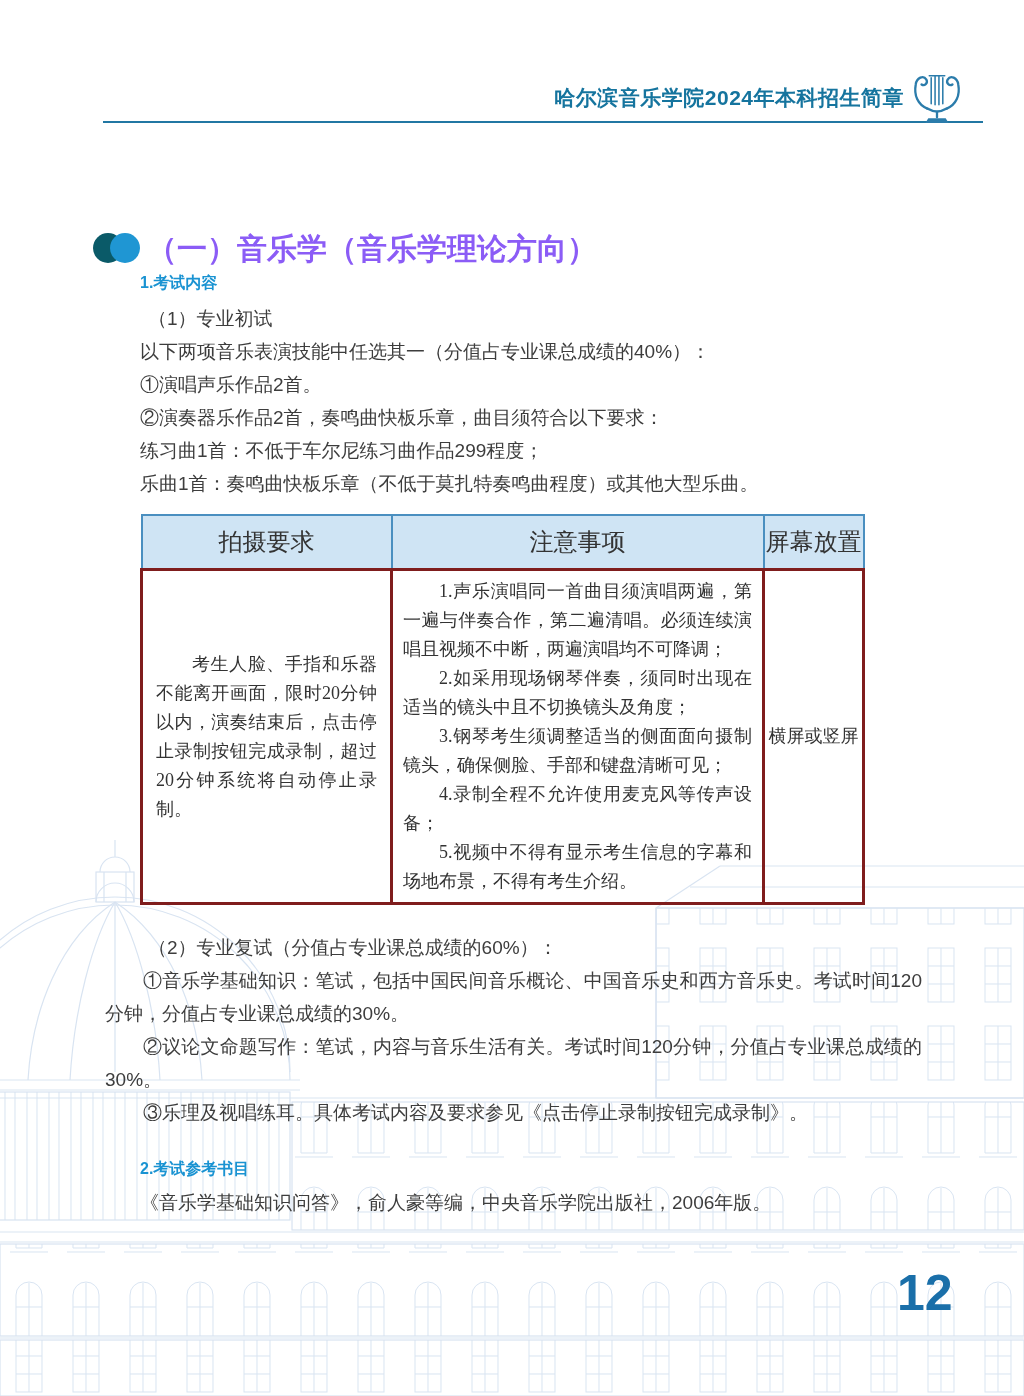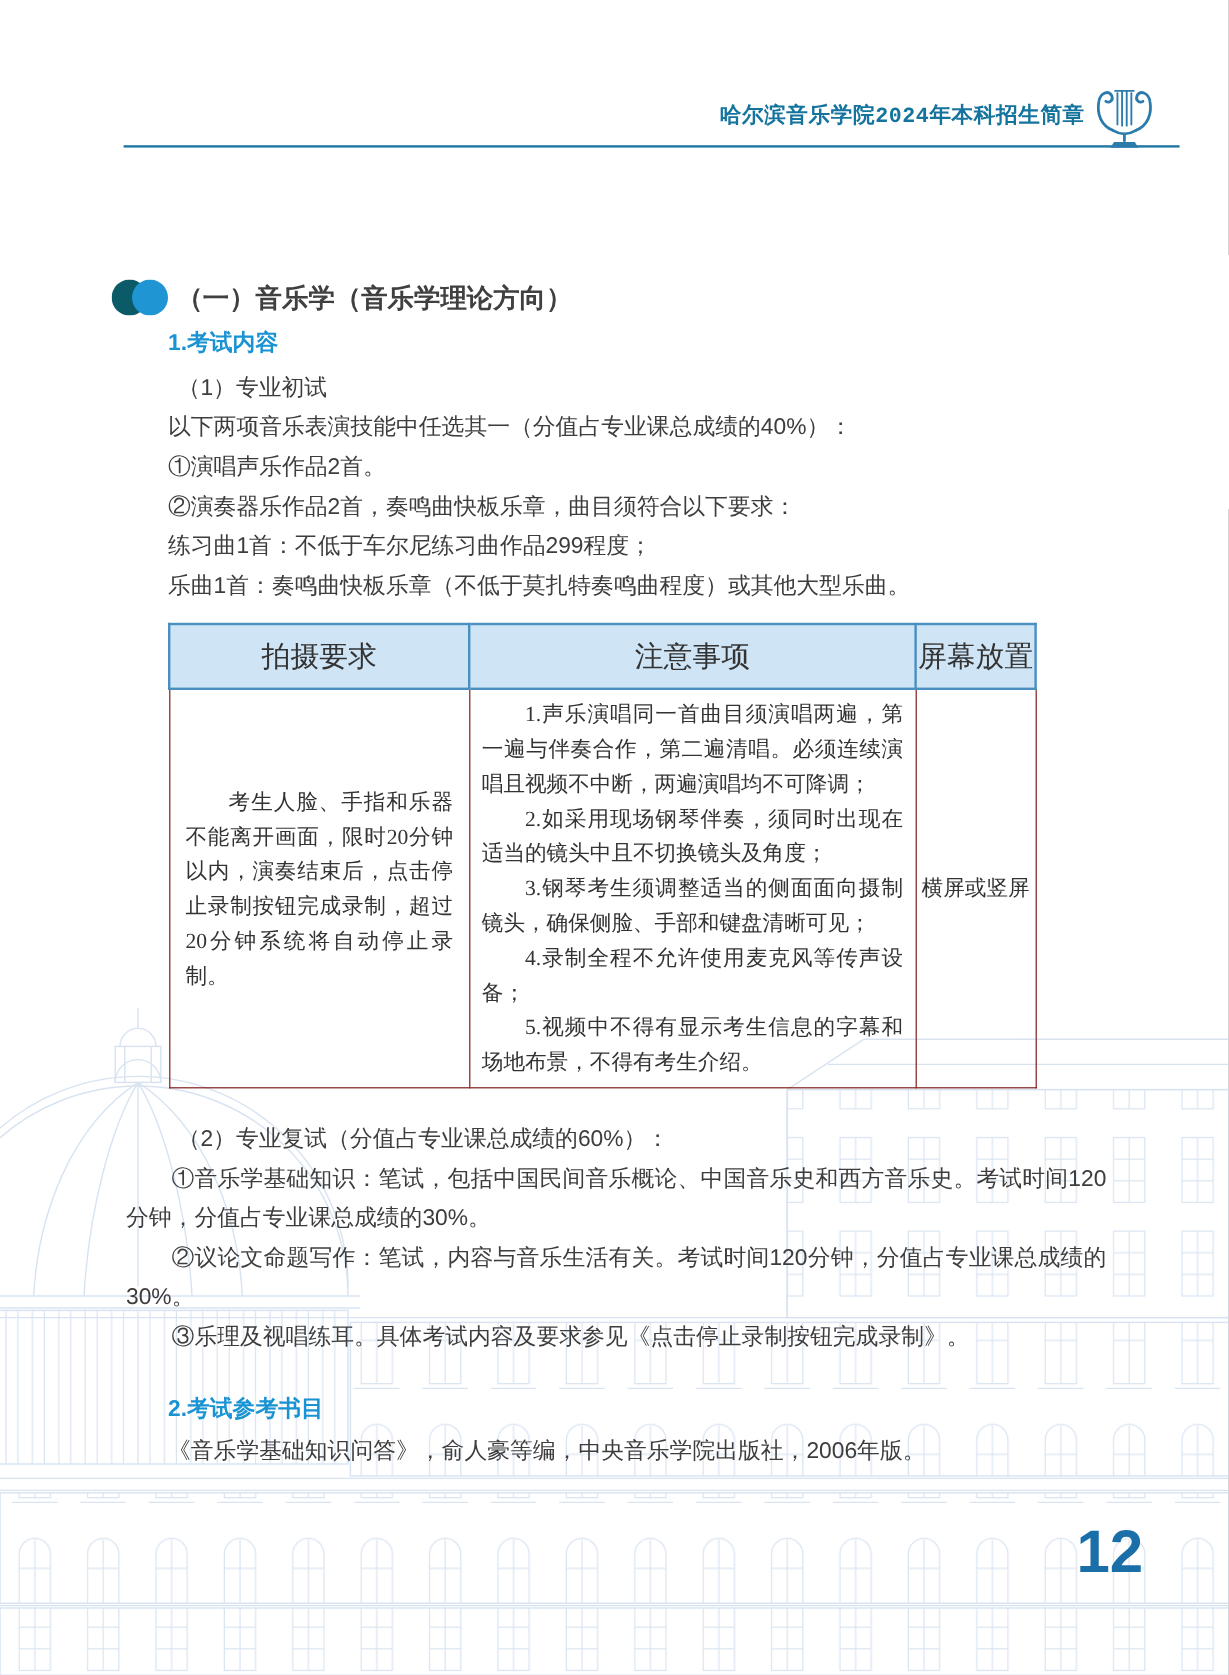--- a/index.html
+++ b/index.html
@@ -6,50 +6,50 @@
   .page{
     position:relative;width:1024px;height:1396px;margin:0 auto;
     background:#ffffff;overflow:hidden;
     font-family:"Liberation Sans",sans-serif;color:#3d3d3d;
   }
   
   .watermark{position:absolute;left:0;top:780px;width:1024px;height:616px;z-index:0;opacity:.8;}
   
   .header-title{
     position:absolute;top:84px;right:120px;z-index:2;
-    font-size:18px;font-weight:bold;color:#15749e;letter-spacing:.5px;font-family:Liberation Mono, monospace;
+    font-size:21px;font-weight:bold;color:#15749e;letter-spacing:.5px;
   }
   .header-rule{position:absolute;top:121px;left:103px;width:880px;height:2px;background:#2177a3;z-index:1;}
   .lyre{position:absolute;top:68px;left:906px;width:62px;height:58px;z-index:2;}
   
   .pill{
     position:absolute;top:164px;left:140px;z-index:2;
     width:248px;height:48px;border-radius:26px;background:#1477ac;
     color:#fff;font-size:25px;font-weight:bold;letter-spacing:2px;
     display:flex;align-items:center;justify-content:center;
     font-family:"Liberation Serif",serif;
   }
   
   .content{position:absolute;left:105px;top:233px;width:817px;z-index:1;}
   .subsection-head{display:flex;align-items:center;height:32px;margin-bottom:8px;}
   .dot-icon{margin:-2px 6px 0 -12px;flex:0 0 auto;}
-  .subsection-label{font-size:22px;font-weight:bold;color:#404040;}
-  .h-blue{margin:4px 0 8px 35px;font-size:19px;font-weight:bold;color:#1a93d2;}
+  .subsection-label{font-size:30px;font-weight:bold;color:#8b5cf6;}
+  .h-blue{margin:4px 0 8px 35px;font-size:16px;font-weight:bold;color:#1a93d2;}
   .line{margin:0 0 0 35px;line-height:33px;font-size:19px;}
   .line.indented{margin-left:43px;}
   
   table.exam{
     margin:14px 0 0 35px;border-collapse:collapse;table-layout:fixed;width:722px;
     font-family:"Liberation Serif",serif;color:#333;
   }
   table.exam th{
     background:#cfe4f4;border:2px solid #4a8fc0;height:50px;
     font-size:24px;font-weight:normal;text-align:center;
   }
-  table.exam td{border:1px solid #7f1d1d;vertical-align:middle;font-size:18px;line-height:29px;}
+  table.exam td{border:3px solid #7f1d1d;vertical-align:middle;font-size:18px;line-height:29px;}
   td.cell-shoot{padding:2px 13px;text-align:justify;text-indent:2em;}
   td.cell-notes{padding:6px 10px;}
   td.cell-notes p{margin:0;text-indent:2em;text-align:justify;}
   td.cell-screen{text-align:center;font-size:19px;}
   .col1{width:250px;} .col2{width:372px;} .col3{width:100px;}
   
   .round2{margin-top:26px;}
   .round2 .title{margin:0 0 0 43px;line-height:33px;font-size:19px;}
   .round2 p.item{margin:0;line-height:33px;font-size:19px;text-indent:2em;text-align:justify;}
   .ref-head{margin:30px 0 6px 35px;}

